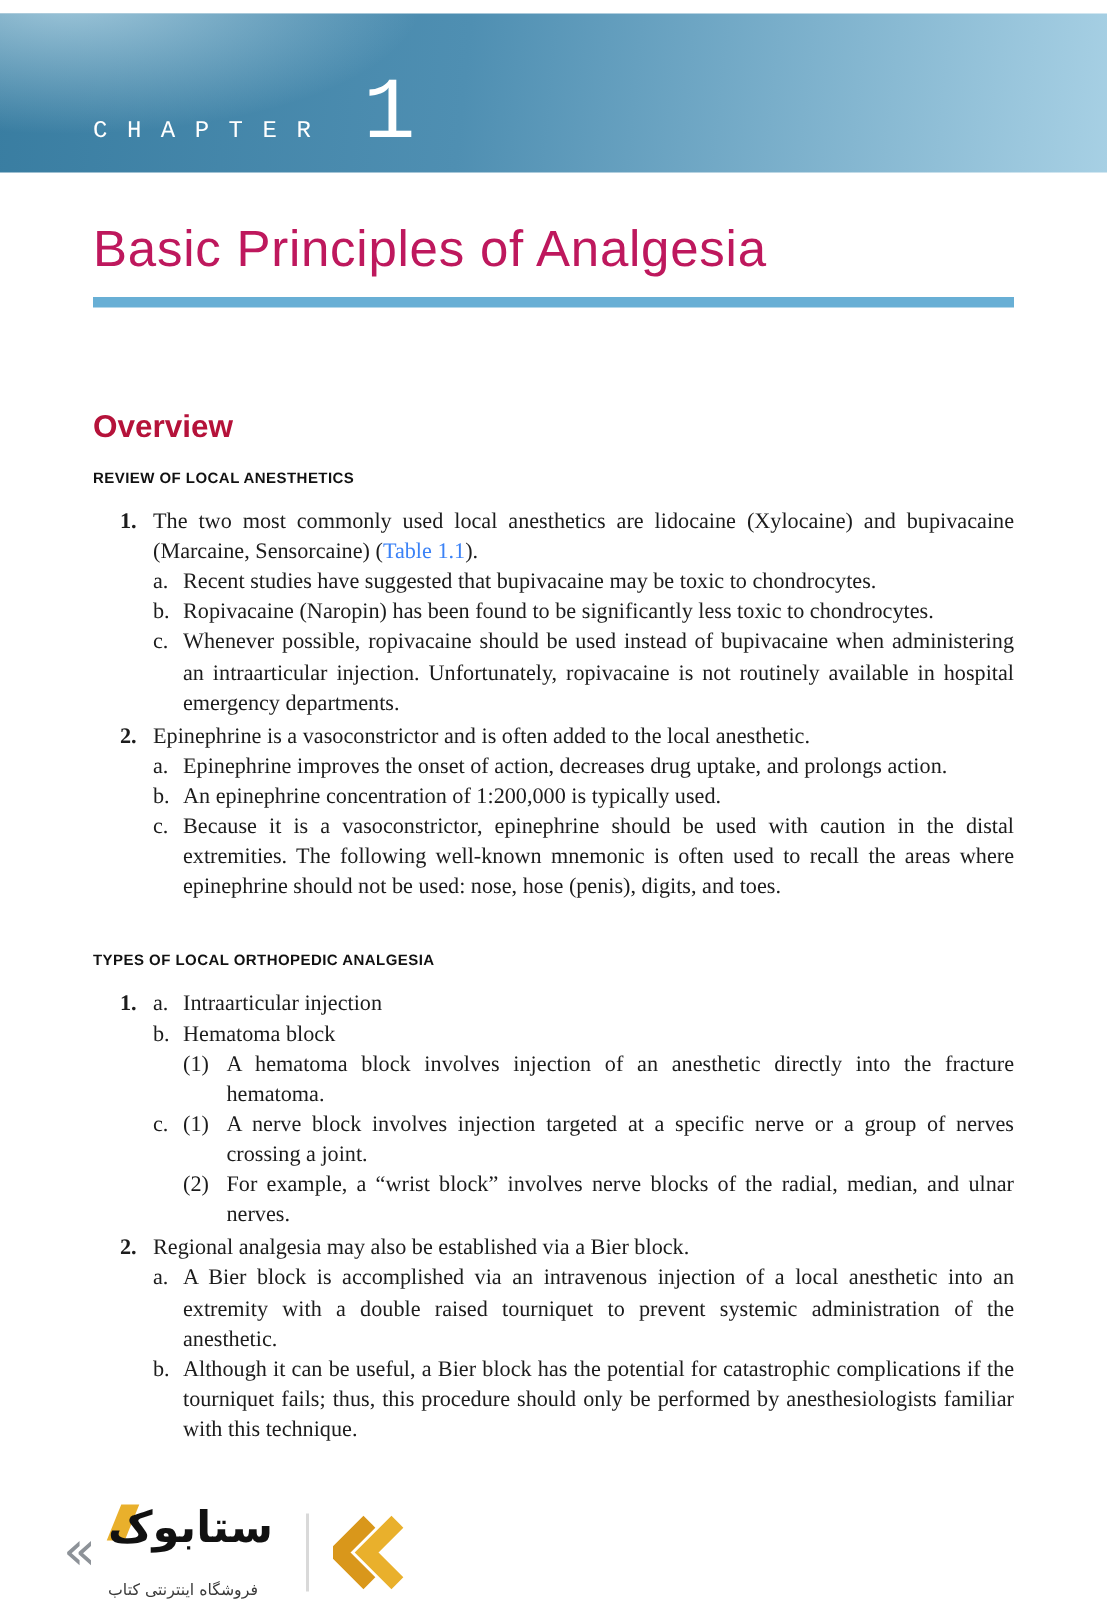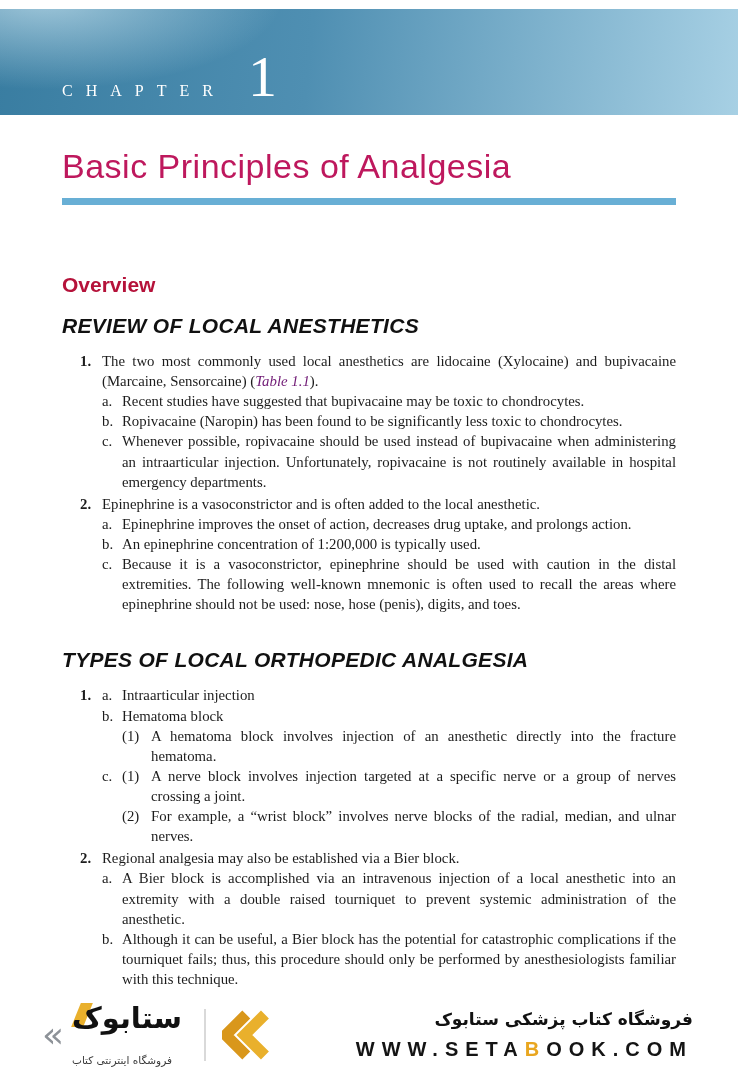--- a/index.html
+++ b/index.html
@@ -18,21 +18,21 @@
     margin-top: 9px;
     background:
       radial-gradient(ellipse 340px 130px at 6% -10%, rgba(214,238,248,0.65), rgba(214,238,248,0) 70%),
       linear-gradient(96deg, #397da1 0%, #4f8fb2 42%, #a7d0e4 100%);
     overflow: hidden;
   }
   .chapter-line {
     position: absolute; left: 62px; bottom: 12px;
     display: flex; align-items: baseline; gap: 22px;
     color: #ffffff;
-    font-family: Liberation Serif, serif;
+    font-family: Liberation Mono, monospace;
   }
   .chapter-word { font-size: 16px; letter-spacing: 13px; font-weight: 500; }
   .chapter-num  { font-size: 58px; font-weight: 400; line-height: 0.9; }
 
   
   .title {
     margin: 32px 62px 0 62px;
     font-family: "Liberation Sans", sans-serif;
     font-weight: 400;
     font-size: 34px;
@@ -48,38 +48,37 @@
   
   .content { margin: 0 62px; }
   .overview {
     margin-top: 68px;
     font-family: "Liberation Sans", sans-serif;
     font-size: 21px; font-weight: 700;
     color: #b5123a;
   }
   .sec-heading {
     font-family: "Liberation Sans", sans-serif;
-    font-size: 21px; font-weight: 700;
+    font-size: 10px; font-weight: 700;
     letter-spacing: 0.3px;
     color: #111111;
-    font-style: italic;
   }
   .sec-heading.first { margin-top: 17px; }
   .sec-heading.later { margin-top: 34px; }
   .list { margin-top: 13px; padding-left: 18px; font-size: 14.8px; line-height: 1.36; }
 
   .row { display: flex; }
   .row .mk { flex: 0 0 22px; }
   .num-row > .mk { font-weight: 700; }
   .sub-row > .mk { flex-basis: 20px; }
   .ss-row  > .mk { flex-basis: 29px; }
   .itext { flex: 1; text-align: justify; }
   .num-row + .num-row { margin-top: 2px; }
 
-  .xlink { color: #701a75; text-decoration: none; cursor: pointer; font-style: italic; }
+  .xlink { color: #3b82f6; text-decoration: none; cursor: pointer; }
 
   
   .footer {
     position: absolute; left: 0; right: 0; bottom: 14px;
     display: flex; justify-content: space-between; align-items: center;
     padding: 0 45px 0 42px;
   }
   .footer-left { display: flex; align-items: center; }
   .logo-chevrons-gray {
     font-family: "DejaVu Sans", sans-serif;
@@ -251,19 +250,13 @@
       <div class="logo-accent"></div>
       <div class="logo-fa" dir="rtl">ستابوک</div>
       <div class="logo-tagline" dir="rtl">فروشگاه اینترنتی کتاب</div>
     </div>
     <div class="vbar"></div>
     <svg class="gold-mark" viewBox="0 0 60 60" aria-hidden="true">
       <polyline points="46,8 24,30 46,52" stroke="#e9b02c" stroke-width="12" fill="none"></polyline>
       <polyline points="26,8 4,30 26,52" stroke="#d9971b" stroke-width="12" fill="none"></polyline>
     </svg>
   </div>
-  <div class="footer-right">
-    <div class="shop-fa" dir="rtl">فروشگاه کتاب پزشکی ستابوک</div>
-    <div class="url">
-      <span>WWW.SETA</span><span class="gold">B</span><span>OOK.COM</span>
-    </div>
-  </div>
 </footer>
 
 </body></html>

